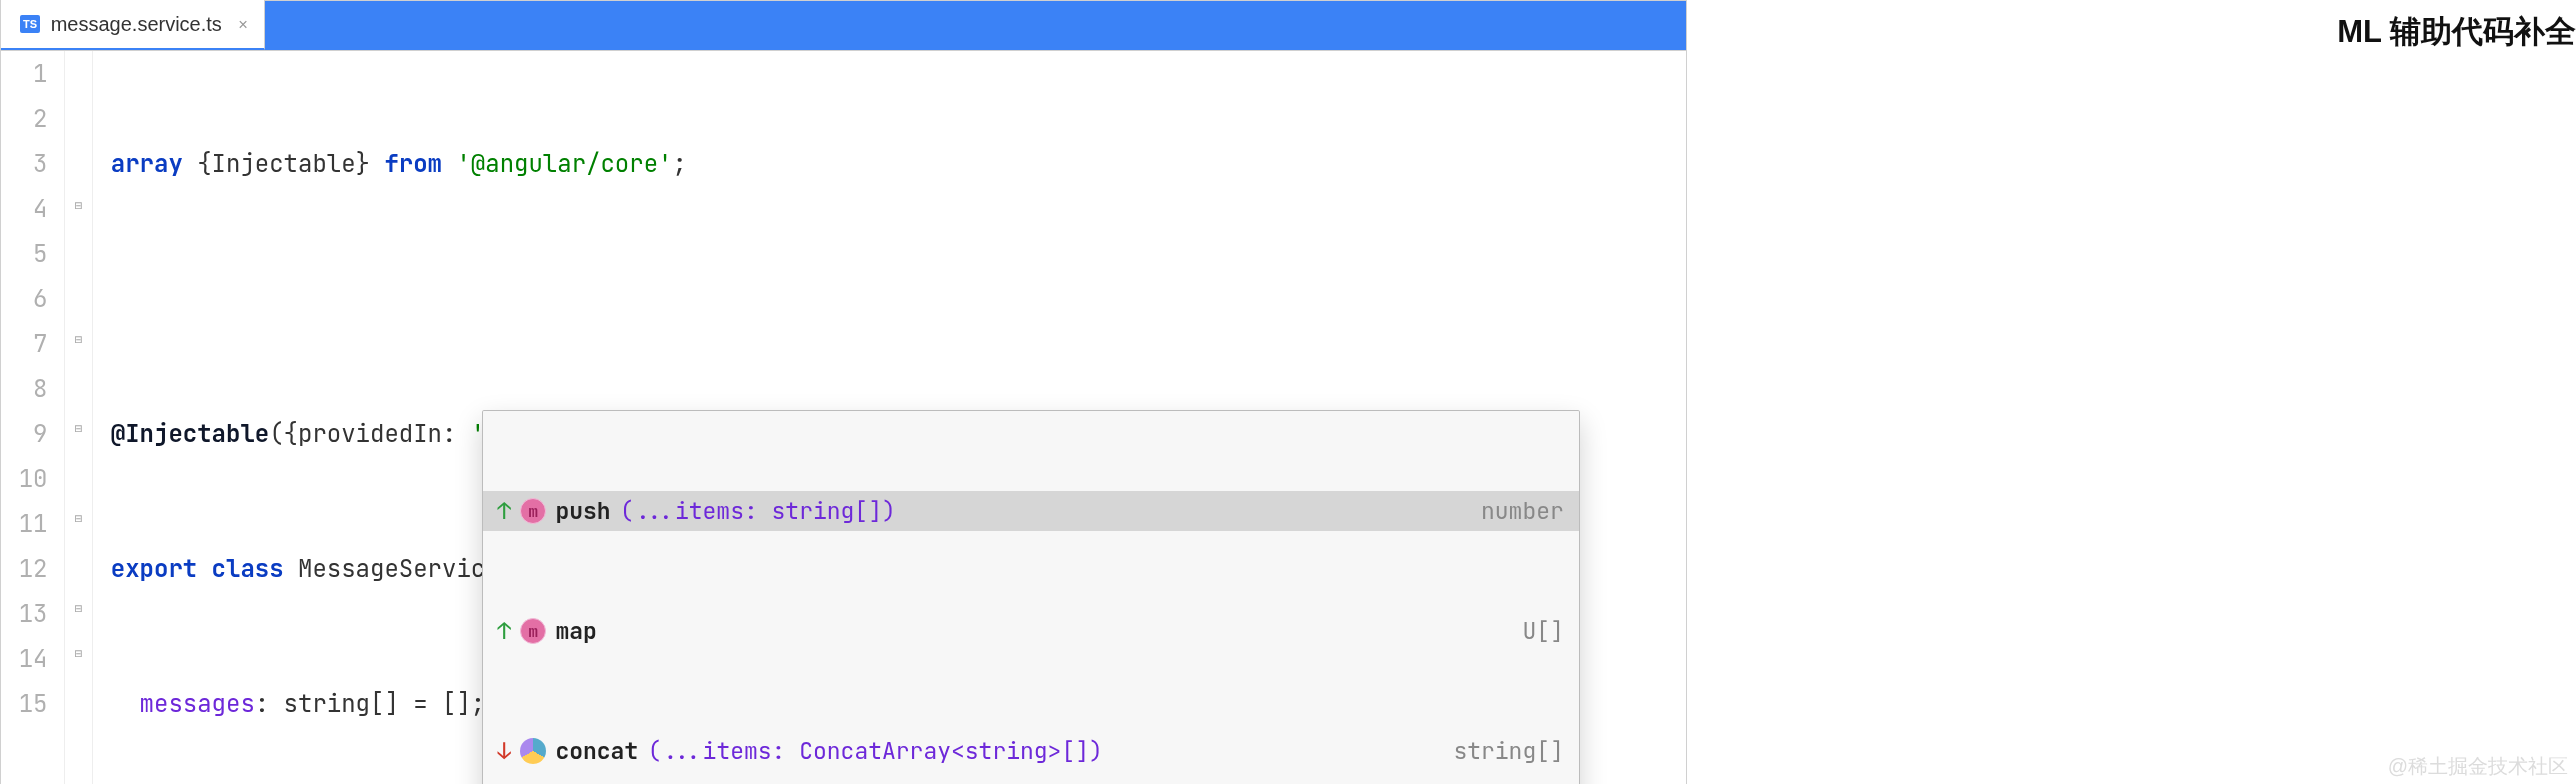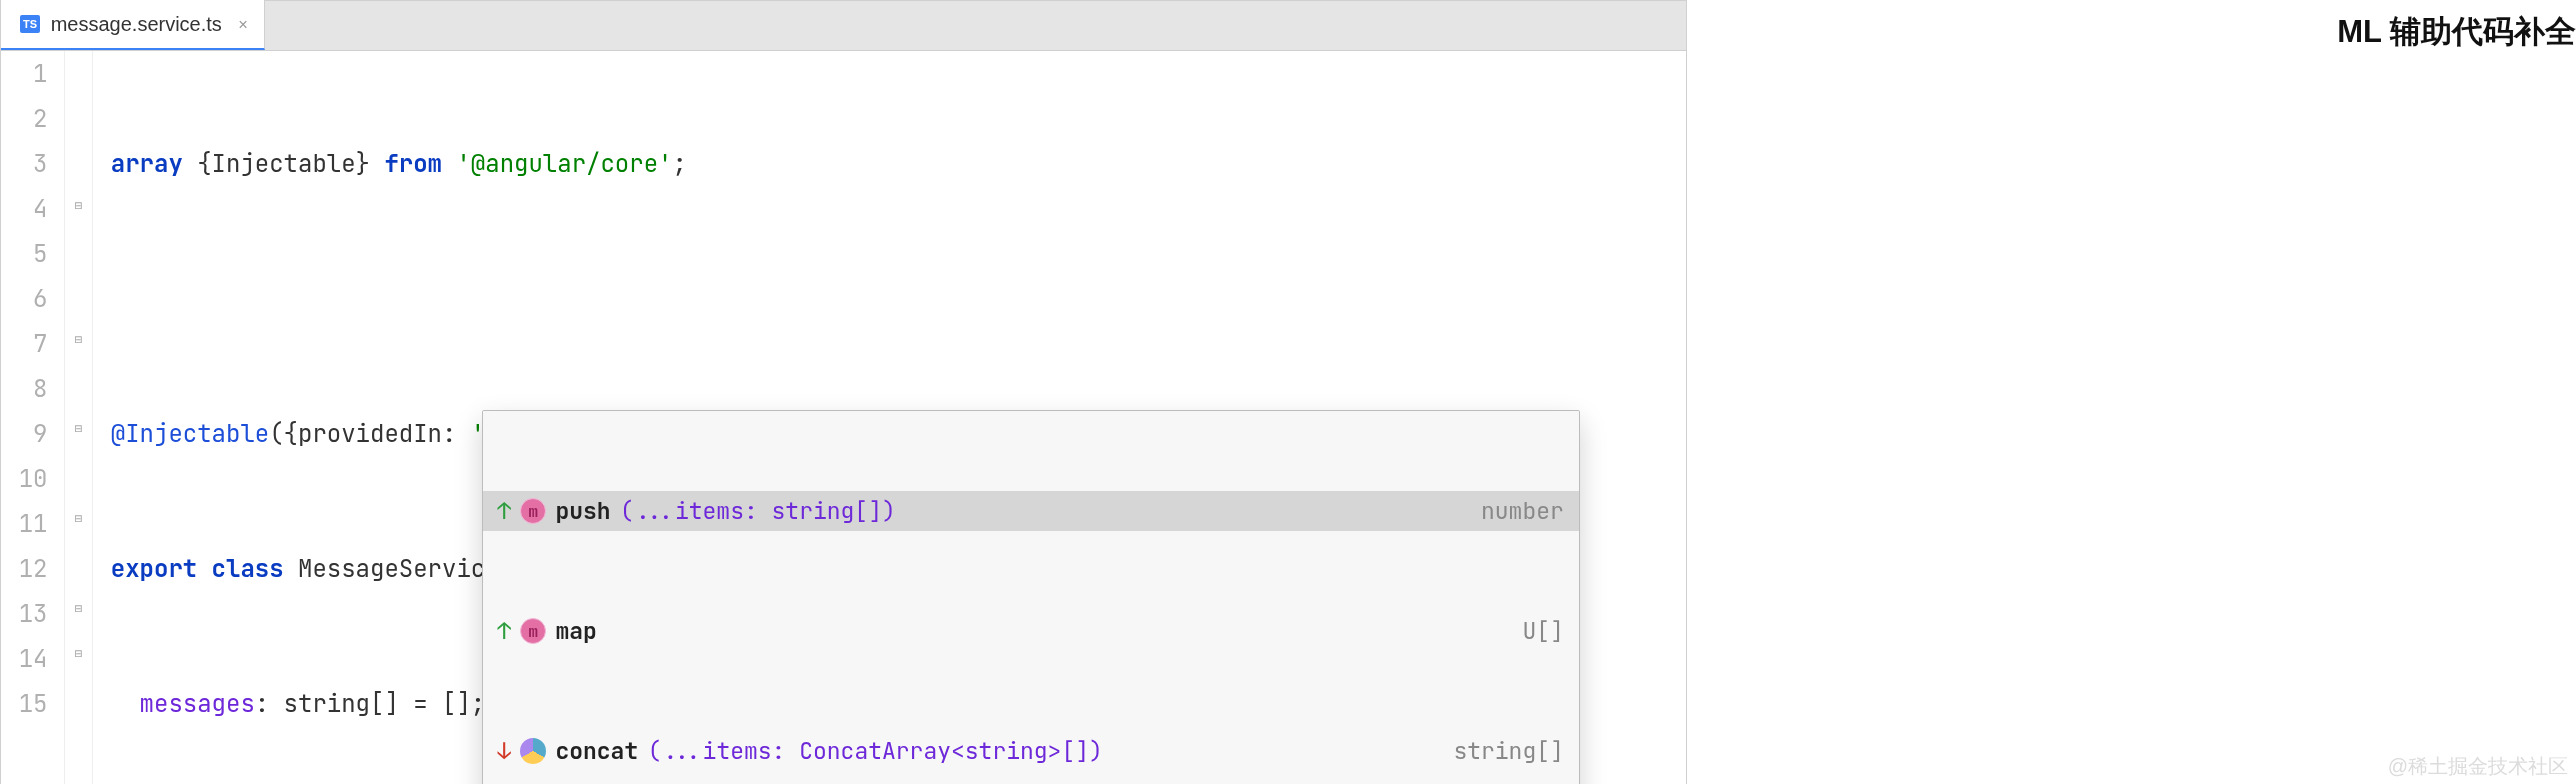--- a/index.html
+++ b/index.html
@@ -16,21 +16,21 @@
     display: flex;
     flex-direction: column;
     position: relative;
     background: #fff;
   }
   .tab-bar {
     height: 50px;
     display: flex;
     align-items: flex-end;
     border-bottom: 0.9px solid #d0d0d0;
-    background: #e5e5e5;
+    background: #3b82f6;
   }
   .tab {
     height: 50px;
     display: flex;
     align-items: center;
     padding: 0 16.5px;
     gap: 9.2px;
     background: #fff;
     border-right: 0.9px solid #d0d0d0;
     border-bottom: 2.8px solid #3b82f6;
@@ -70,21 +70,21 @@
     width: 16.5px; height: 16.5px;
     font-size: 13px;
     color: #aaa;
     text-align: center;
     line-height: 16.5px;
   }
   .code-lines { flex: 1; position: relative; white-space: pre; }
   .line { padding-left: 18.3px; }
   .kw { color: #0a3cc2; font-weight: 600; }
   .str { color: #008000; font-weight: 400; }
-  .decor { color: #1d4ed8; }
+  .decor { color: #0f172a; font-weight: bold; }
   .punct { color: #333; }
   .ident { color: #333; }
   .field { color: #6d28d9; }
 
   .completion-popup {
     position: absolute;
     left: 389px;
     top: 37px;
     width: 1098px;
     background: #f7f7f7;

